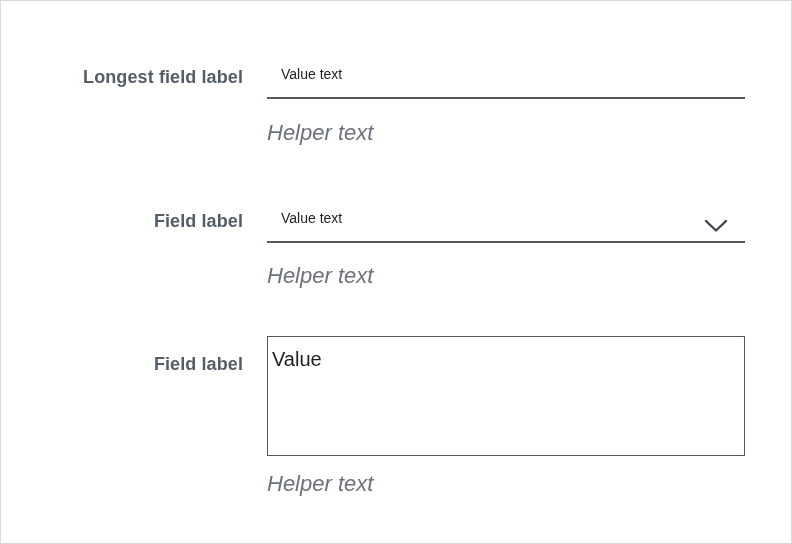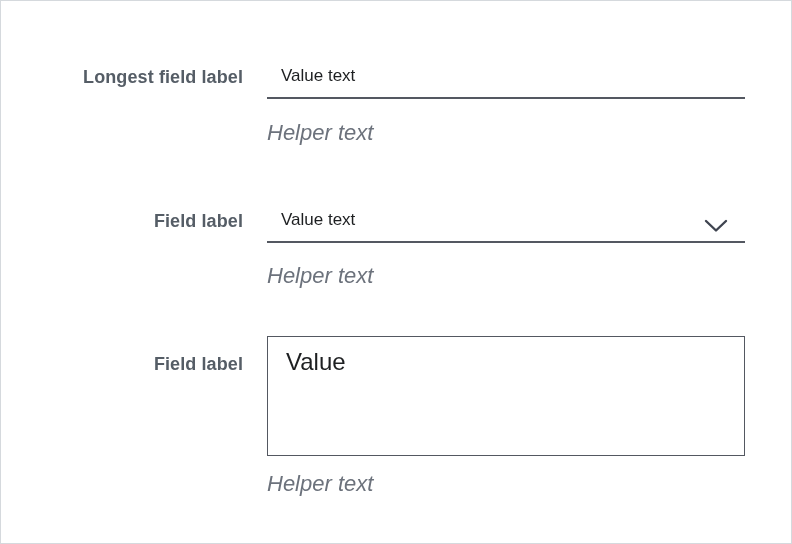--- a/index.html
+++ b/index.html
@@ -61,21 +61,21 @@
     position: relative;
     height: 36px;
     border-bottom: 2px solid #545861;
     box-sizing: border-box;
   }
 
   .field-value {
     position: absolute;
     left: 14px;
     top: 3px;
-    font-size: 17px;
+    font-size: 14px;
     color: #1d1f21;
     white-space: nowrap;
   }
 
   .chevron-down-icon {
     position: absolute;
     right: 16px;
     top: 8px;
     width: 26px;
     height: 20px;
@@ -86,23 +86,23 @@
   .textarea-field {
     position: relative;
     height: 120px;
     border: 1px solid #545861;
     box-sizing: border-box;
     background: #ffffff;
   }
 
   .textarea-value {
     position: absolute;
-    left: 18px;
+    left: 4px;
     top: 11px;
-    font-size: 24px;
+    font-size: 20px;
     color: #1d1f21;
     white-space: nowrap;
   }
 
   
   .helper-text {
     position: absolute;
     left: 266px;
     font-size: 22px;
     font-style: italic;

